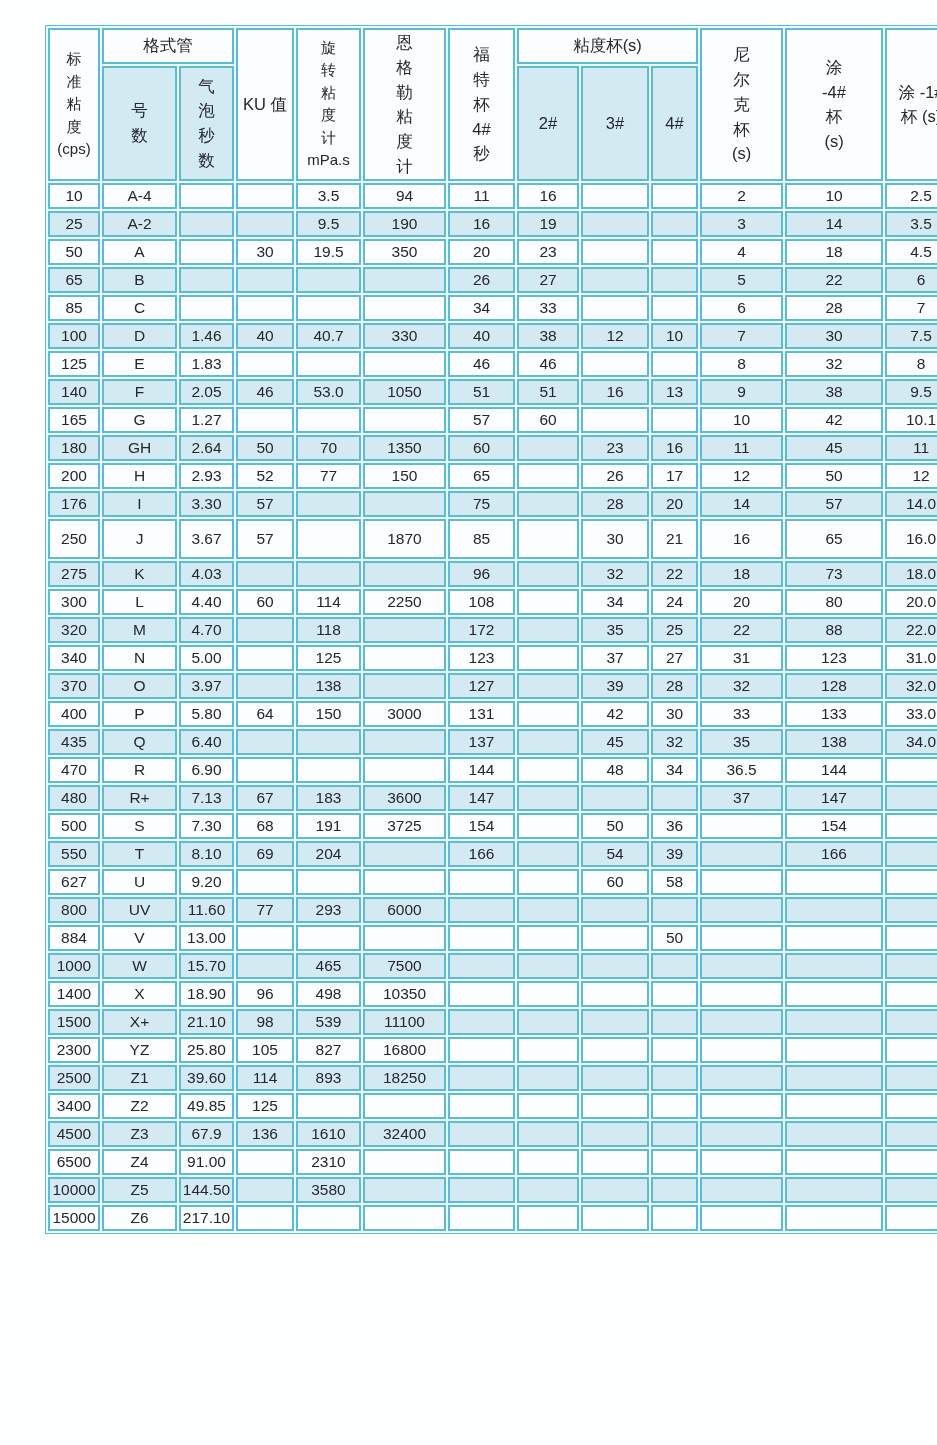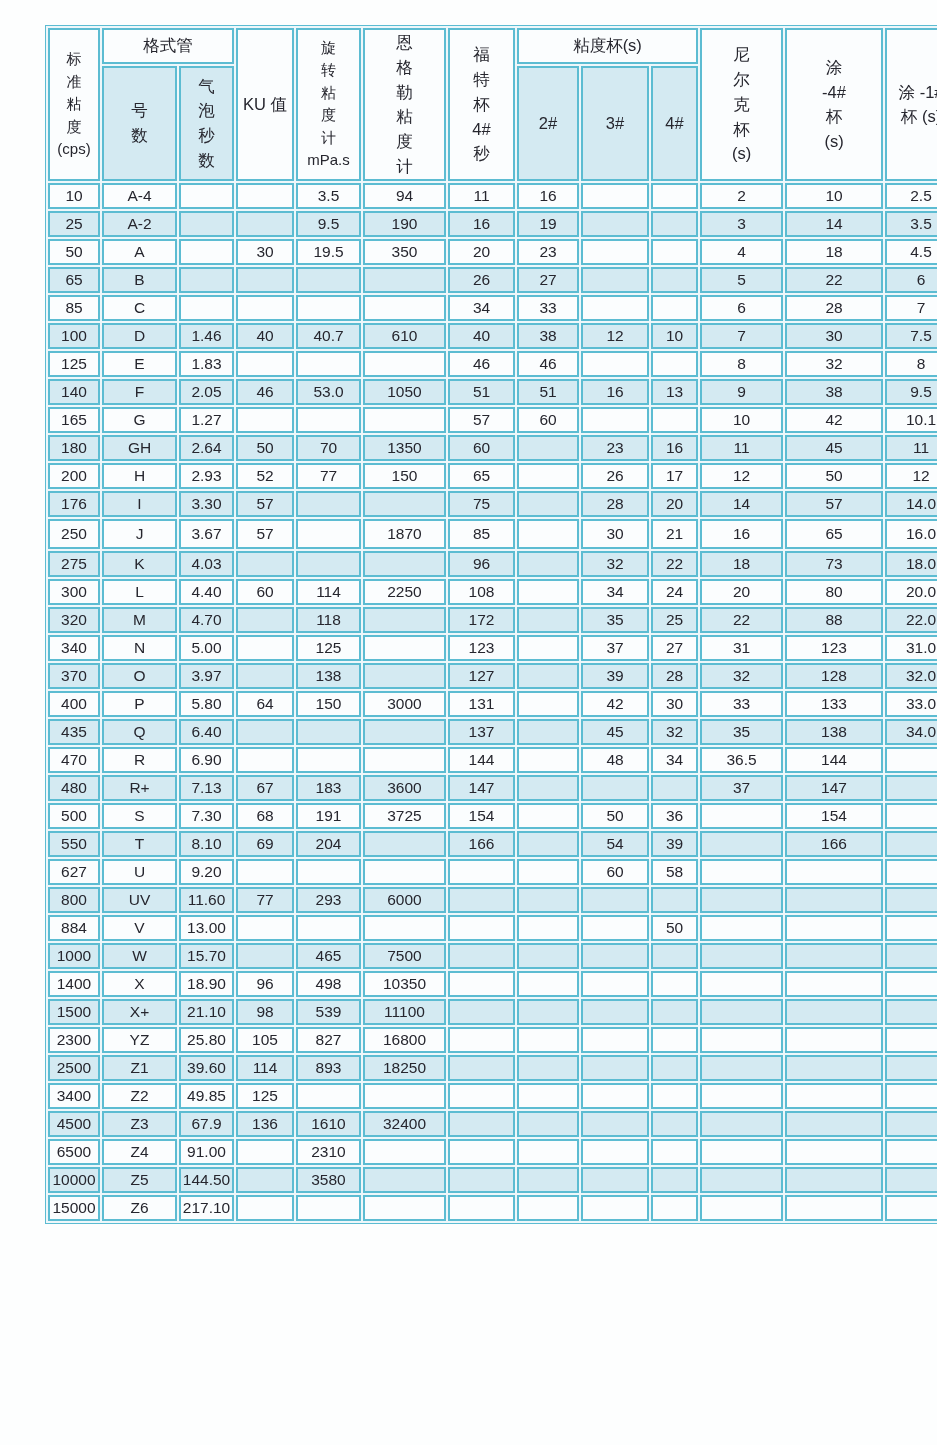--- a/index.html
+++ b/index.html
@@ -44,21 +44,21 @@
   thead th{
     font-size:16.5px;
     white-space:pre-line;
     line-height:1.5;
     font-weight:400;
   }
   thead th.group{height:32px;line-height:1.2;}
   thead th.sub{background:var(--stripe);}
   thead th.small-note{font-size:15px;}
   tbody tr.stripe td{background:var(--stripe);}
-  tbody tr.tall td{height:30px;}
+  tbody tr.tall td{height:40px;}
   td:empty::after{content:"";}
 </style>
 </head>
 <body>
 
 <div class="page">
   <table>
     <colgroup>
       <col style="width:52px">
         <col style="width:75px">
@@ -200,21 +200,21 @@
           <td>6</td>
           <td>28</td>
           <td>7</td>
         </tr>
         <tr class="stripe">
           <td>100</td>
           <td>D</td>
           <td>1.46</td>
           <td>40</td>
           <td>40.7</td>
-          <td>610</td>
+          <td>330</td>
           <td>40</td>
           <td>38</td>
           <td>12</td>
           <td>10</td>
           <td>7</td>
           <td>30</td>
           <td>7.5</td>
         </tr>
         <tr class="">
           <td>125</td>

